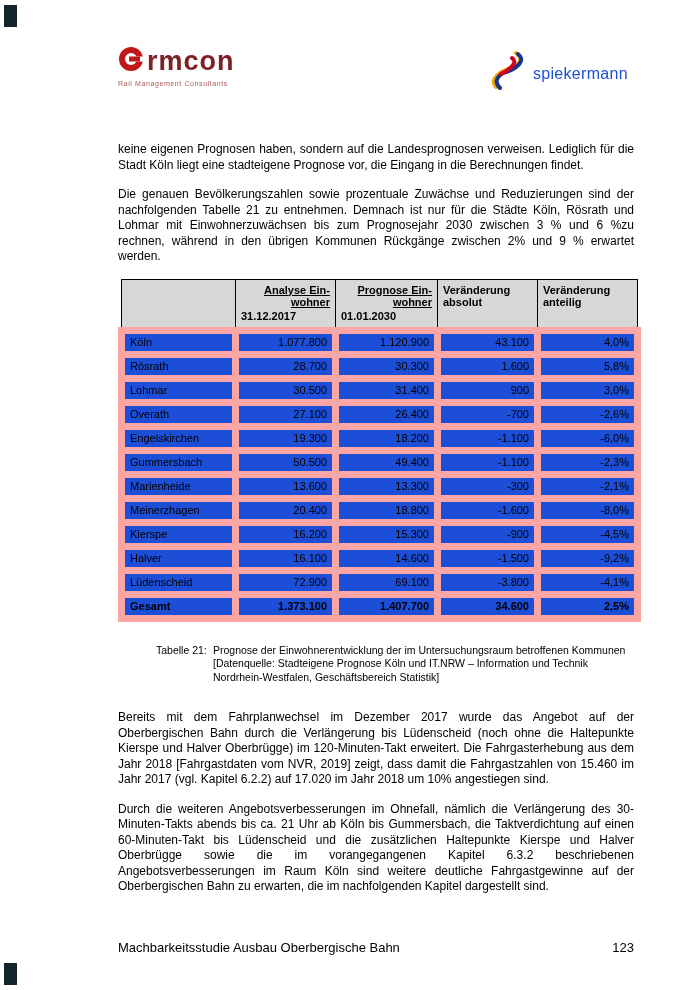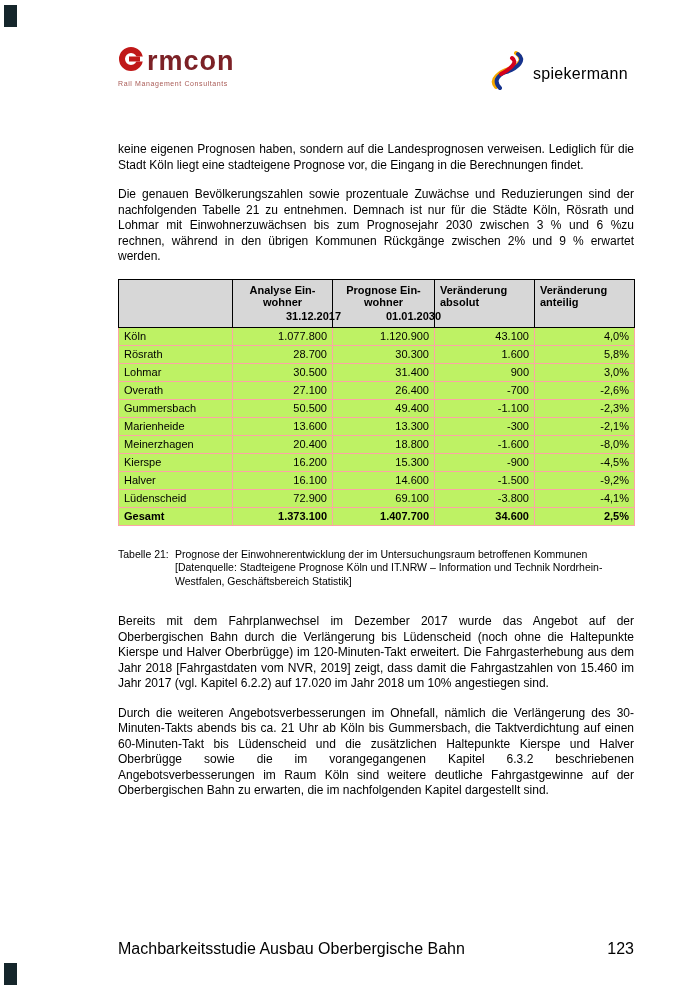--- a/index.html
+++ b/index.html
@@ -55,21 +55,21 @@
     position: absolute;
     left: 487px;
     top: 50px;
     display: flex;
     align-items: center;
     gap: 6px;
   }
   .logo-spiekermann .wordmark {
     font-size: 16px;
     font-weight: 500;
-    color: #000000;
+    color: #1d4ed8;
     letter-spacing: 0.3px;
   }
 
   
   .content {
     position: absolute;
     left: 118px;
     top: 134px;
     width: 516px;
   }
@@ -90,56 +90,57 @@
   table.data-table th {
     background: #d7d7d7;
     border: 1px solid #000;
     padding: 4px 5px 5px 5px;
     vertical-align: top;
     font-size: 11px;
     text-align: left;
     font-weight: bold;
   }
   table.data-table td {
-    border: 1px solid #fca5a5;
+    border: 7px solid #fca5a5;
     padding: 2.5px 5px;
     font-size: 11px;
     vertical-align: middle;
-    background: #bef264;
-  }
-  .h-label-center { text-align: center; }
-  .h-date { text-align: left; margin-top: 2px; margin-left: 48px; }
+    background: #1d4ed8;
+  }
+  .h-label-center { text-align: right; text-decoration: underline; }
+  .h-date { text-align: left; margin-top: 2px; }
   td.c-name { text-align: left; }
   td.c-num { text-align: right; padding-right: 8px; }
   tr.total-row td { font-weight: bold; }
 
   
   .caption {
     display: flex;
     margin-top: 22px;
     font-size: 10.5px;
     line-height: 13.5px;
   }
   .cap-label {
     width: 57px;
     flex: 0 0 57px;
+    margin-left: 38px;
   }
   .cap-text { flex: 1; }
 
   .after-caption { margin-top: 26px; }
 
   
   .footer {
     position: absolute;
     left: 118px;
     top: 940px;
     width: 516px;
     display: flex;
     justify-content: space-between;
-    font-size: 16px;
+    font-size: 13px;
   }
 </style>
 </head>
 <body>
 
 <div class="corner-mark corner-top"></div>
 <div class="corner-mark corner-bottom"></div>
 
 <div class="logo-rmcon">
   <div class="row">
@@ -222,20 +223,27 @@
           <td class="c-num">3,0%</td>
         </tr>
         <tr>
           <td class="c-name">Overath</td>
           <td class="c-num">27.100</td>
           <td class="c-num">26.400</td>
           <td class="c-num">-700</td>
           <td class="c-num">-2,6%</td>
         </tr>
         <tr>
+          <td class="c-name">Engelskirchen</td>
+          <td class="c-num">19.300</td>
+          <td class="c-num">18.200</td>
+          <td class="c-num">-1.100</td>
+          <td class="c-num">-6,0%</td>
+        </tr>
+        <tr>
           <td class="c-name">Gummersbach</td>
           <td class="c-num">50.500</td>
           <td class="c-num">49.400</td>
           <td class="c-num">-1.100</td>
           <td class="c-num">-2,3%</td>
         </tr>
         <tr>
           <td class="c-name">Marienheide</td>
           <td class="c-num">13.600</td>
           <td class="c-num">13.300</td>

